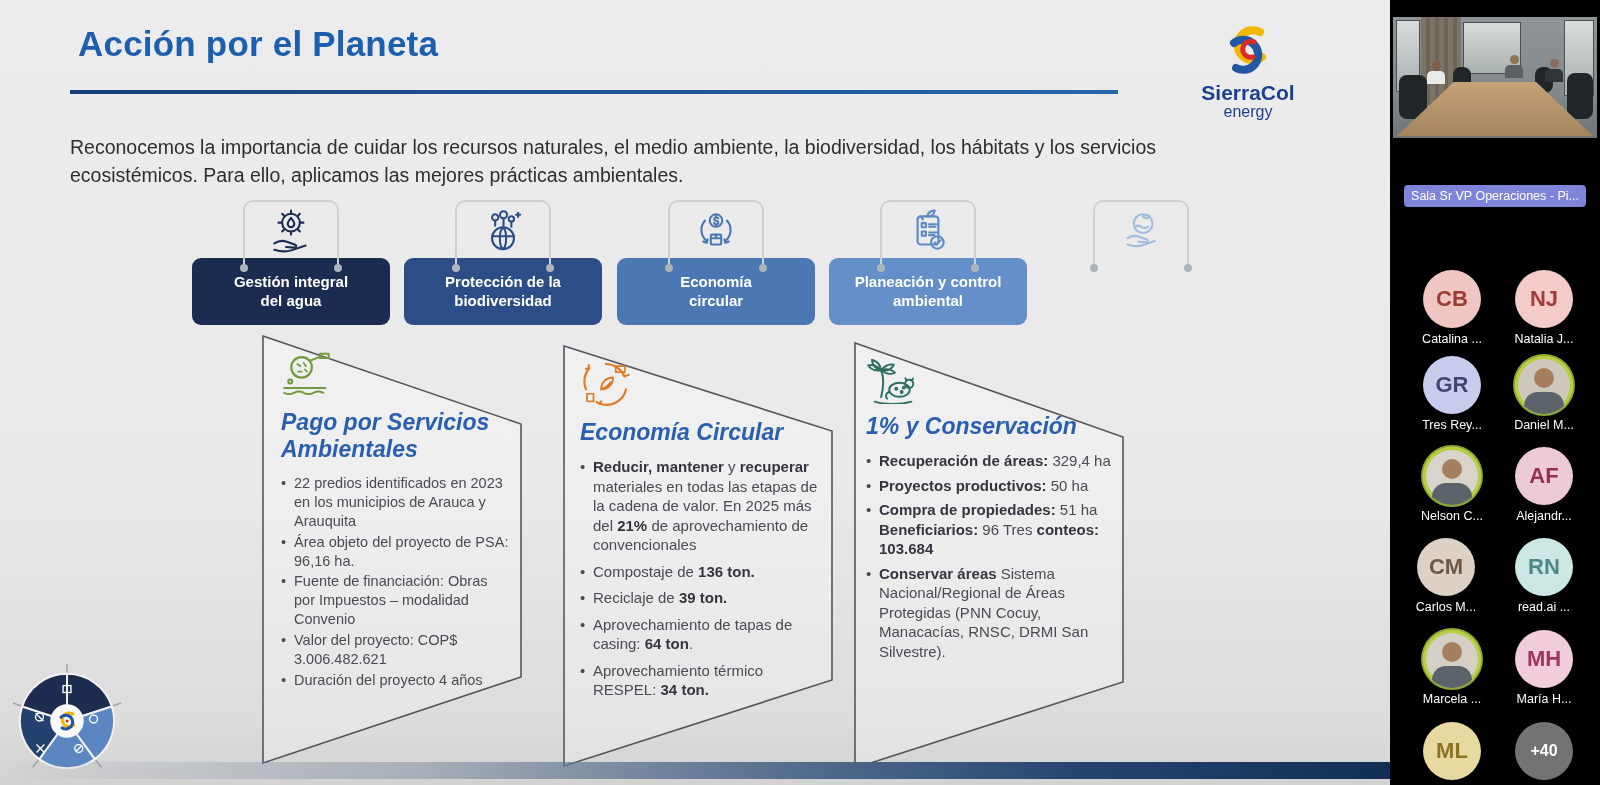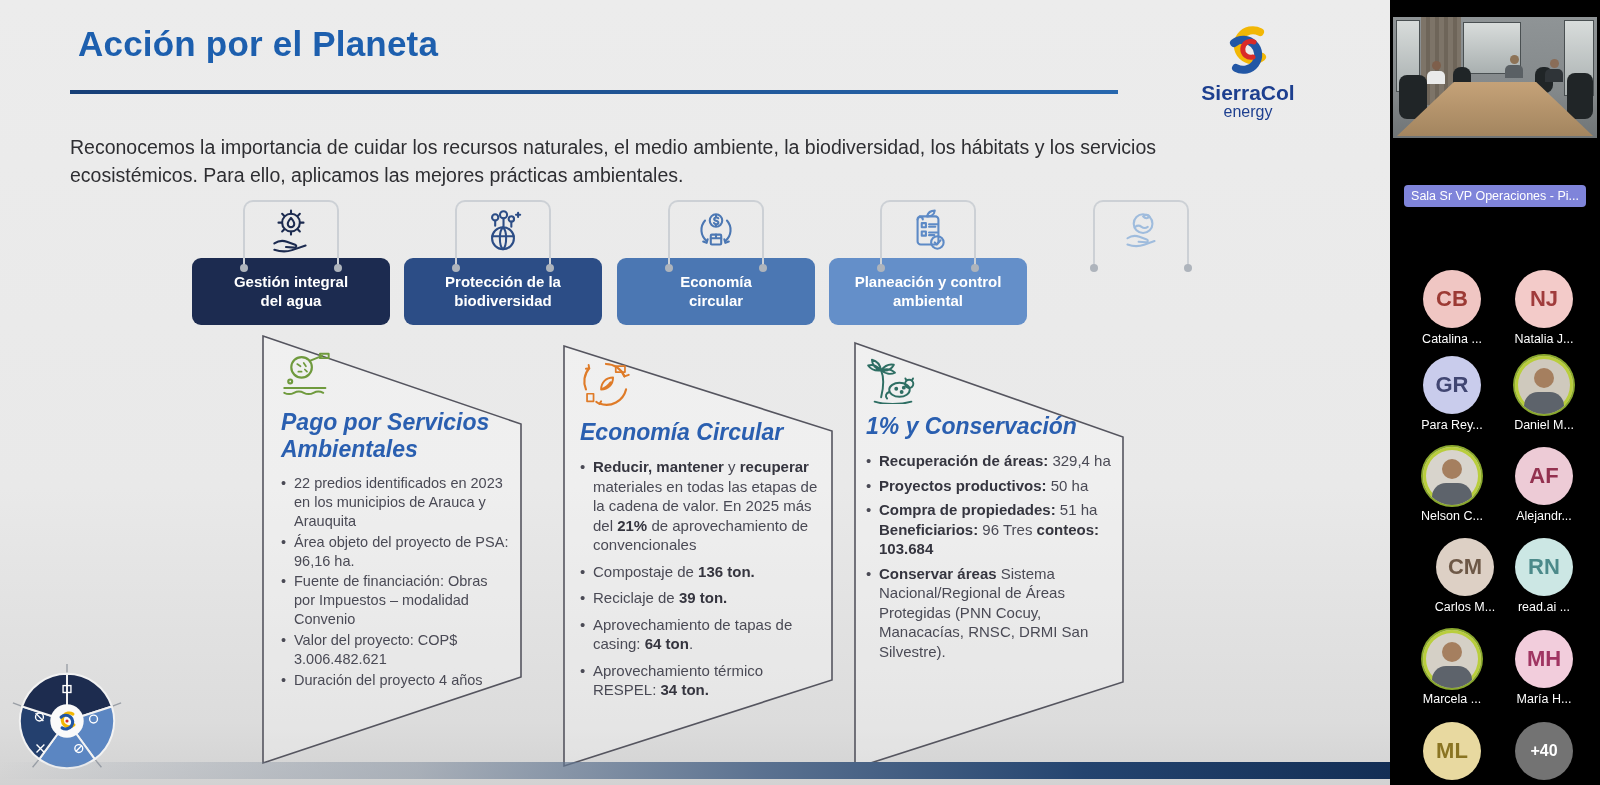--- a/index.html
+++ b/index.html
@@ -324,21 +324,21 @@
         <div class="p-tile" style="left: 110px; top: 270px;">
           <div class="p-avatar" style="background-color: rgb(243, 203, 201);">
             <span class="p-init" style="color: rgb(160, 60, 60);">NJ</span>
           </div>
           <div class="p-name">Natalia J...</div>
         </div>
         <div class="p-tile" style="left: 18px; top: 356px;">
           <div class="p-avatar" style="background-color: rgb(201, 204, 236);">
             <span class="p-init" style="color: rgb(65, 70, 114);">GR</span>
           </div>
-          <div class="p-name">Para Rey...</div>
+          <div class="p-name">Tres Rey...</div>
         </div>
         <div class="p-tile" style="left: 110px; top: 356px;">
           <div class="p-avatar photo" style="background-color: rgb(207, 201, 189);">
             <div class="ph-head"></div>
             <div class="ph-body"></div>
           </div>
           <div class="p-name">Daniel M...</div>
         </div>
         <div class="p-tile" style="left: 18px; top: 447px;">
           <div class="p-avatar photo" style="background-color: rgb(216, 212, 204);">
@@ -346,21 +346,21 @@
             <div class="ph-body"></div>
           </div>
           <div class="p-name">Nelson C...</div>
         </div>
         <div class="p-tile" style="left: 110px; top: 447px;">
           <div class="p-avatar" style="background-color: rgb(237, 203, 214);">
             <span class="p-init" style="color: rgb(147, 49, 79);">AF</span>
           </div>
           <div class="p-name">Alejandr...</div>
         </div>
-        <div class="p-tile" style="left: 31px; top: 538px;">
+        <div class="p-tile" style="left: 12px; top: 538px;">
           <div class="p-avatar" style="background-color: rgb(221, 208, 197);">
             <span class="p-init" style="color: rgb(109, 88, 71);">CM</span>
           </div>
           <div class="p-name">Carlos M...</div>
         </div>
         <div class="p-tile" style="left: 110px; top: 538px;">
           <div class="p-avatar" style="background-color: rgb(204, 231, 228);">
             <span class="p-init" style="color: rgb(76, 138, 138);">RN</span>
           </div>
           <div class="p-name">read.ai ...</div>

